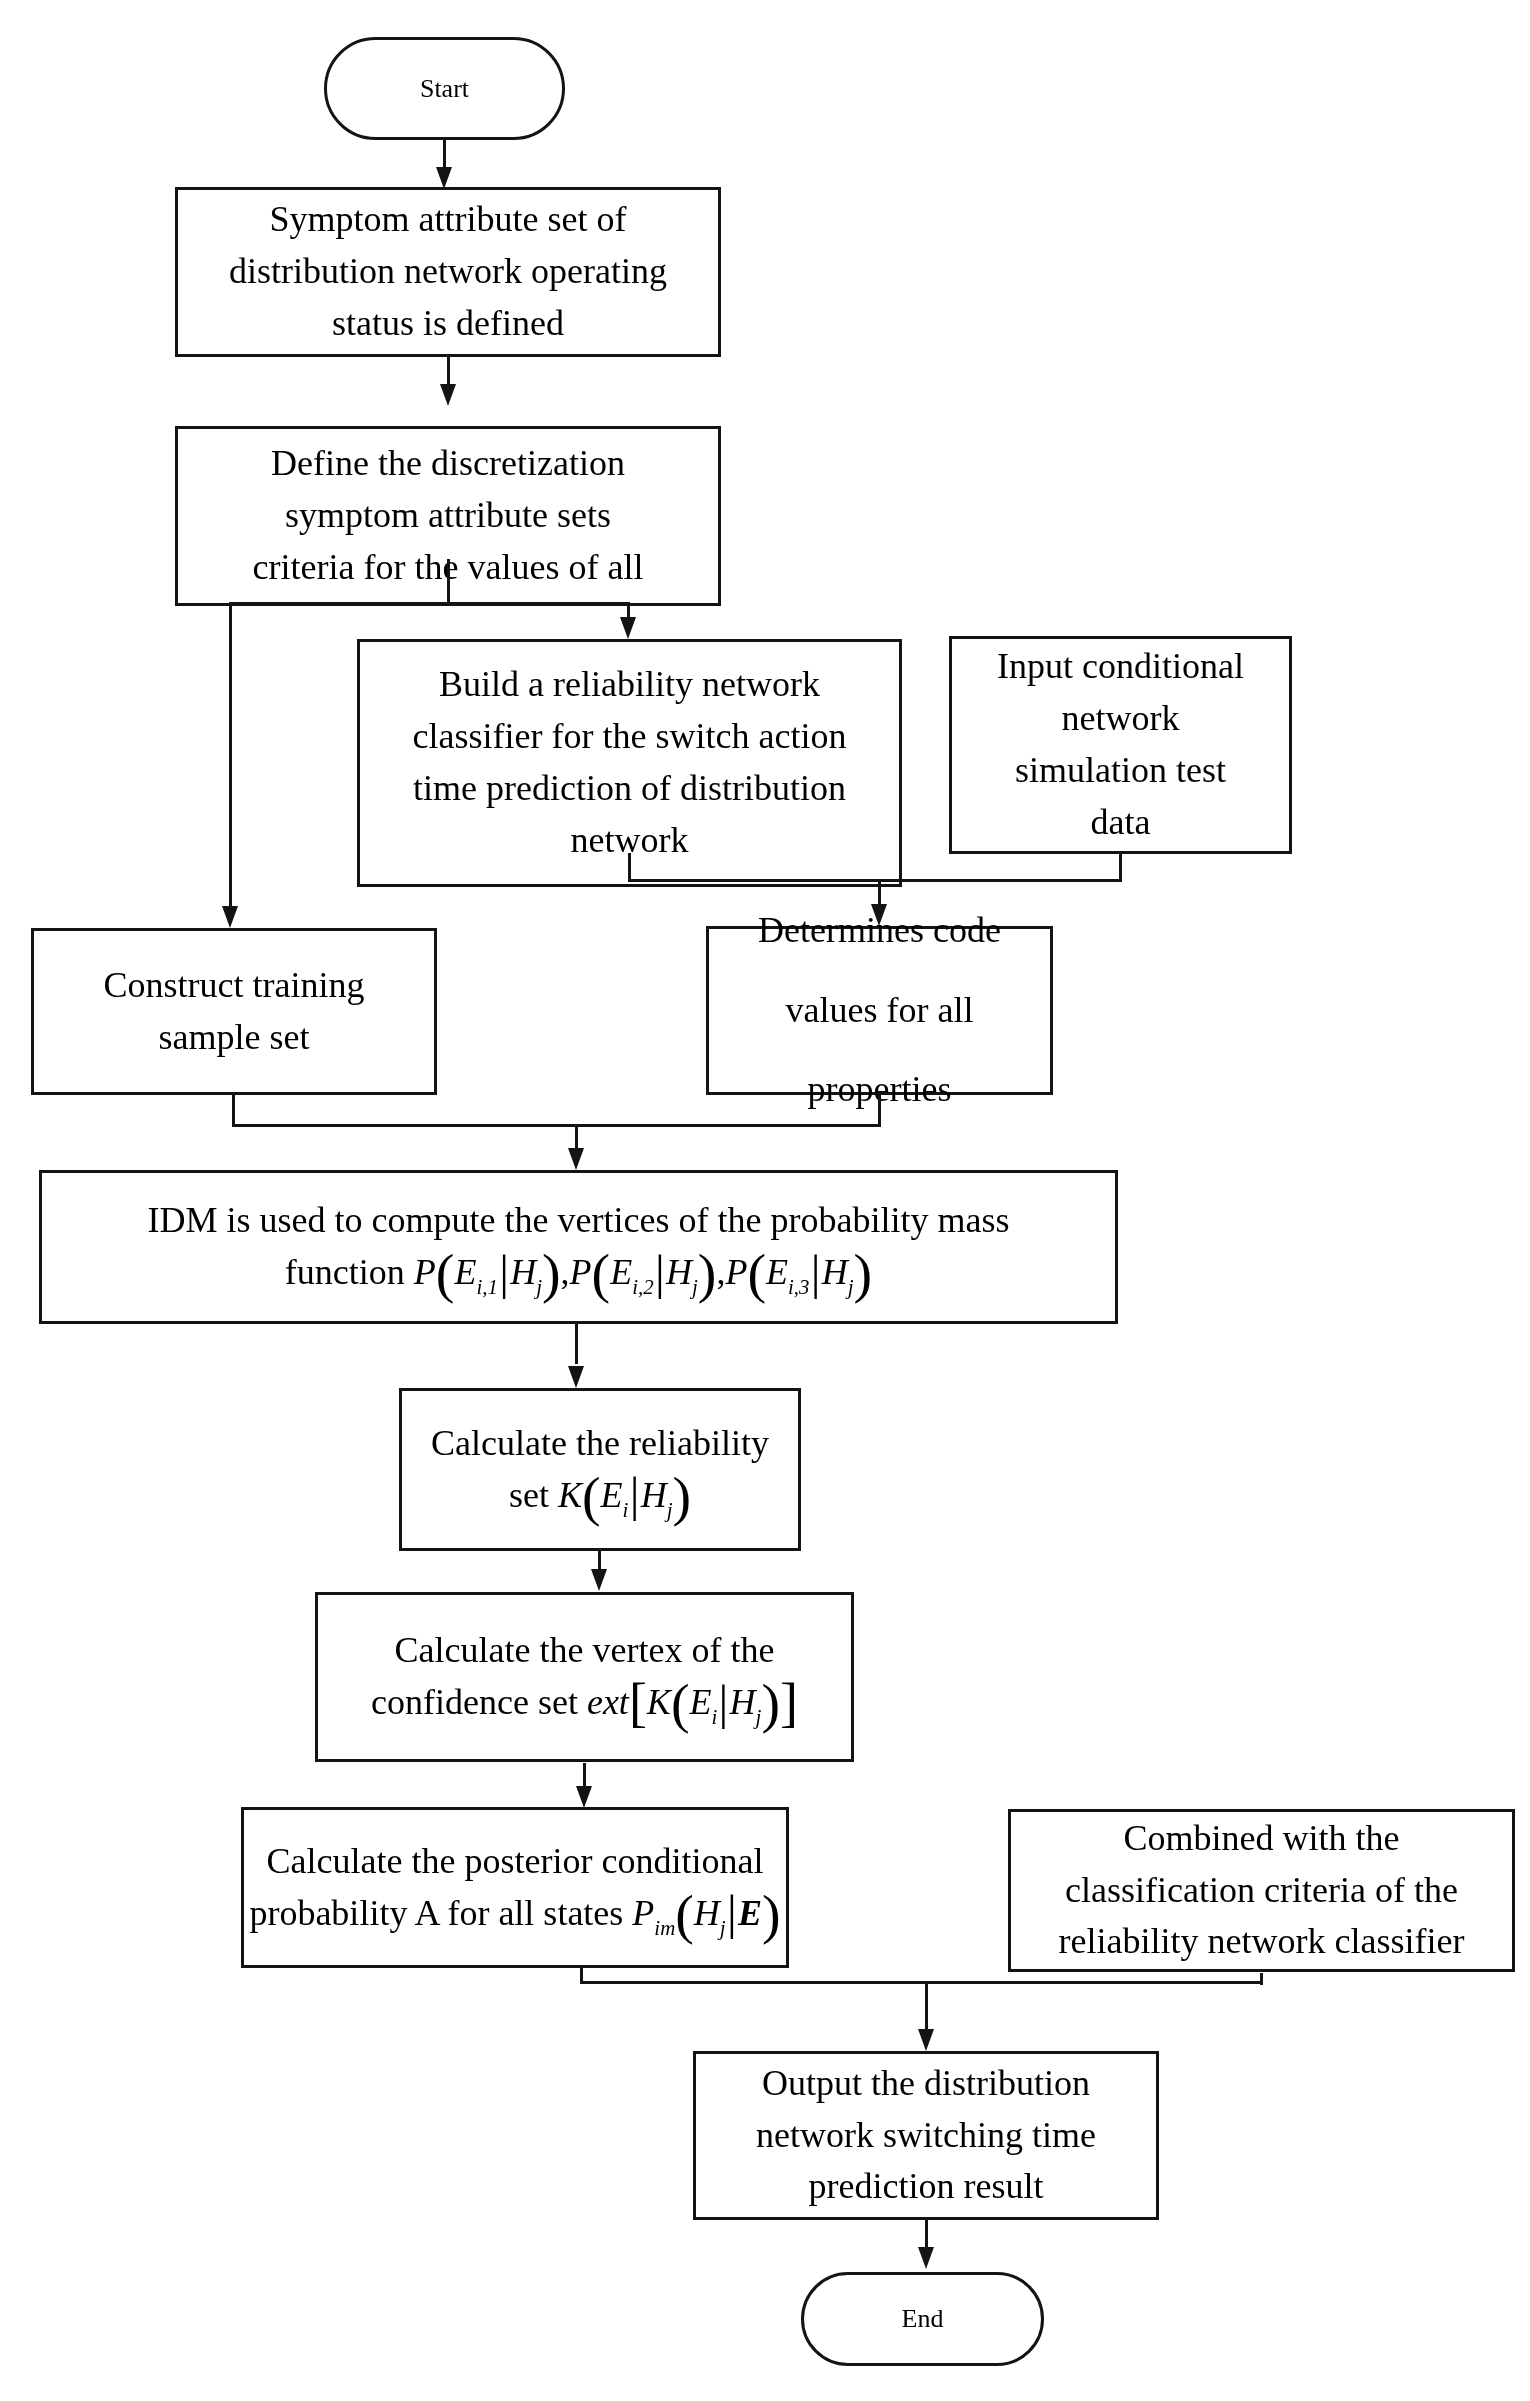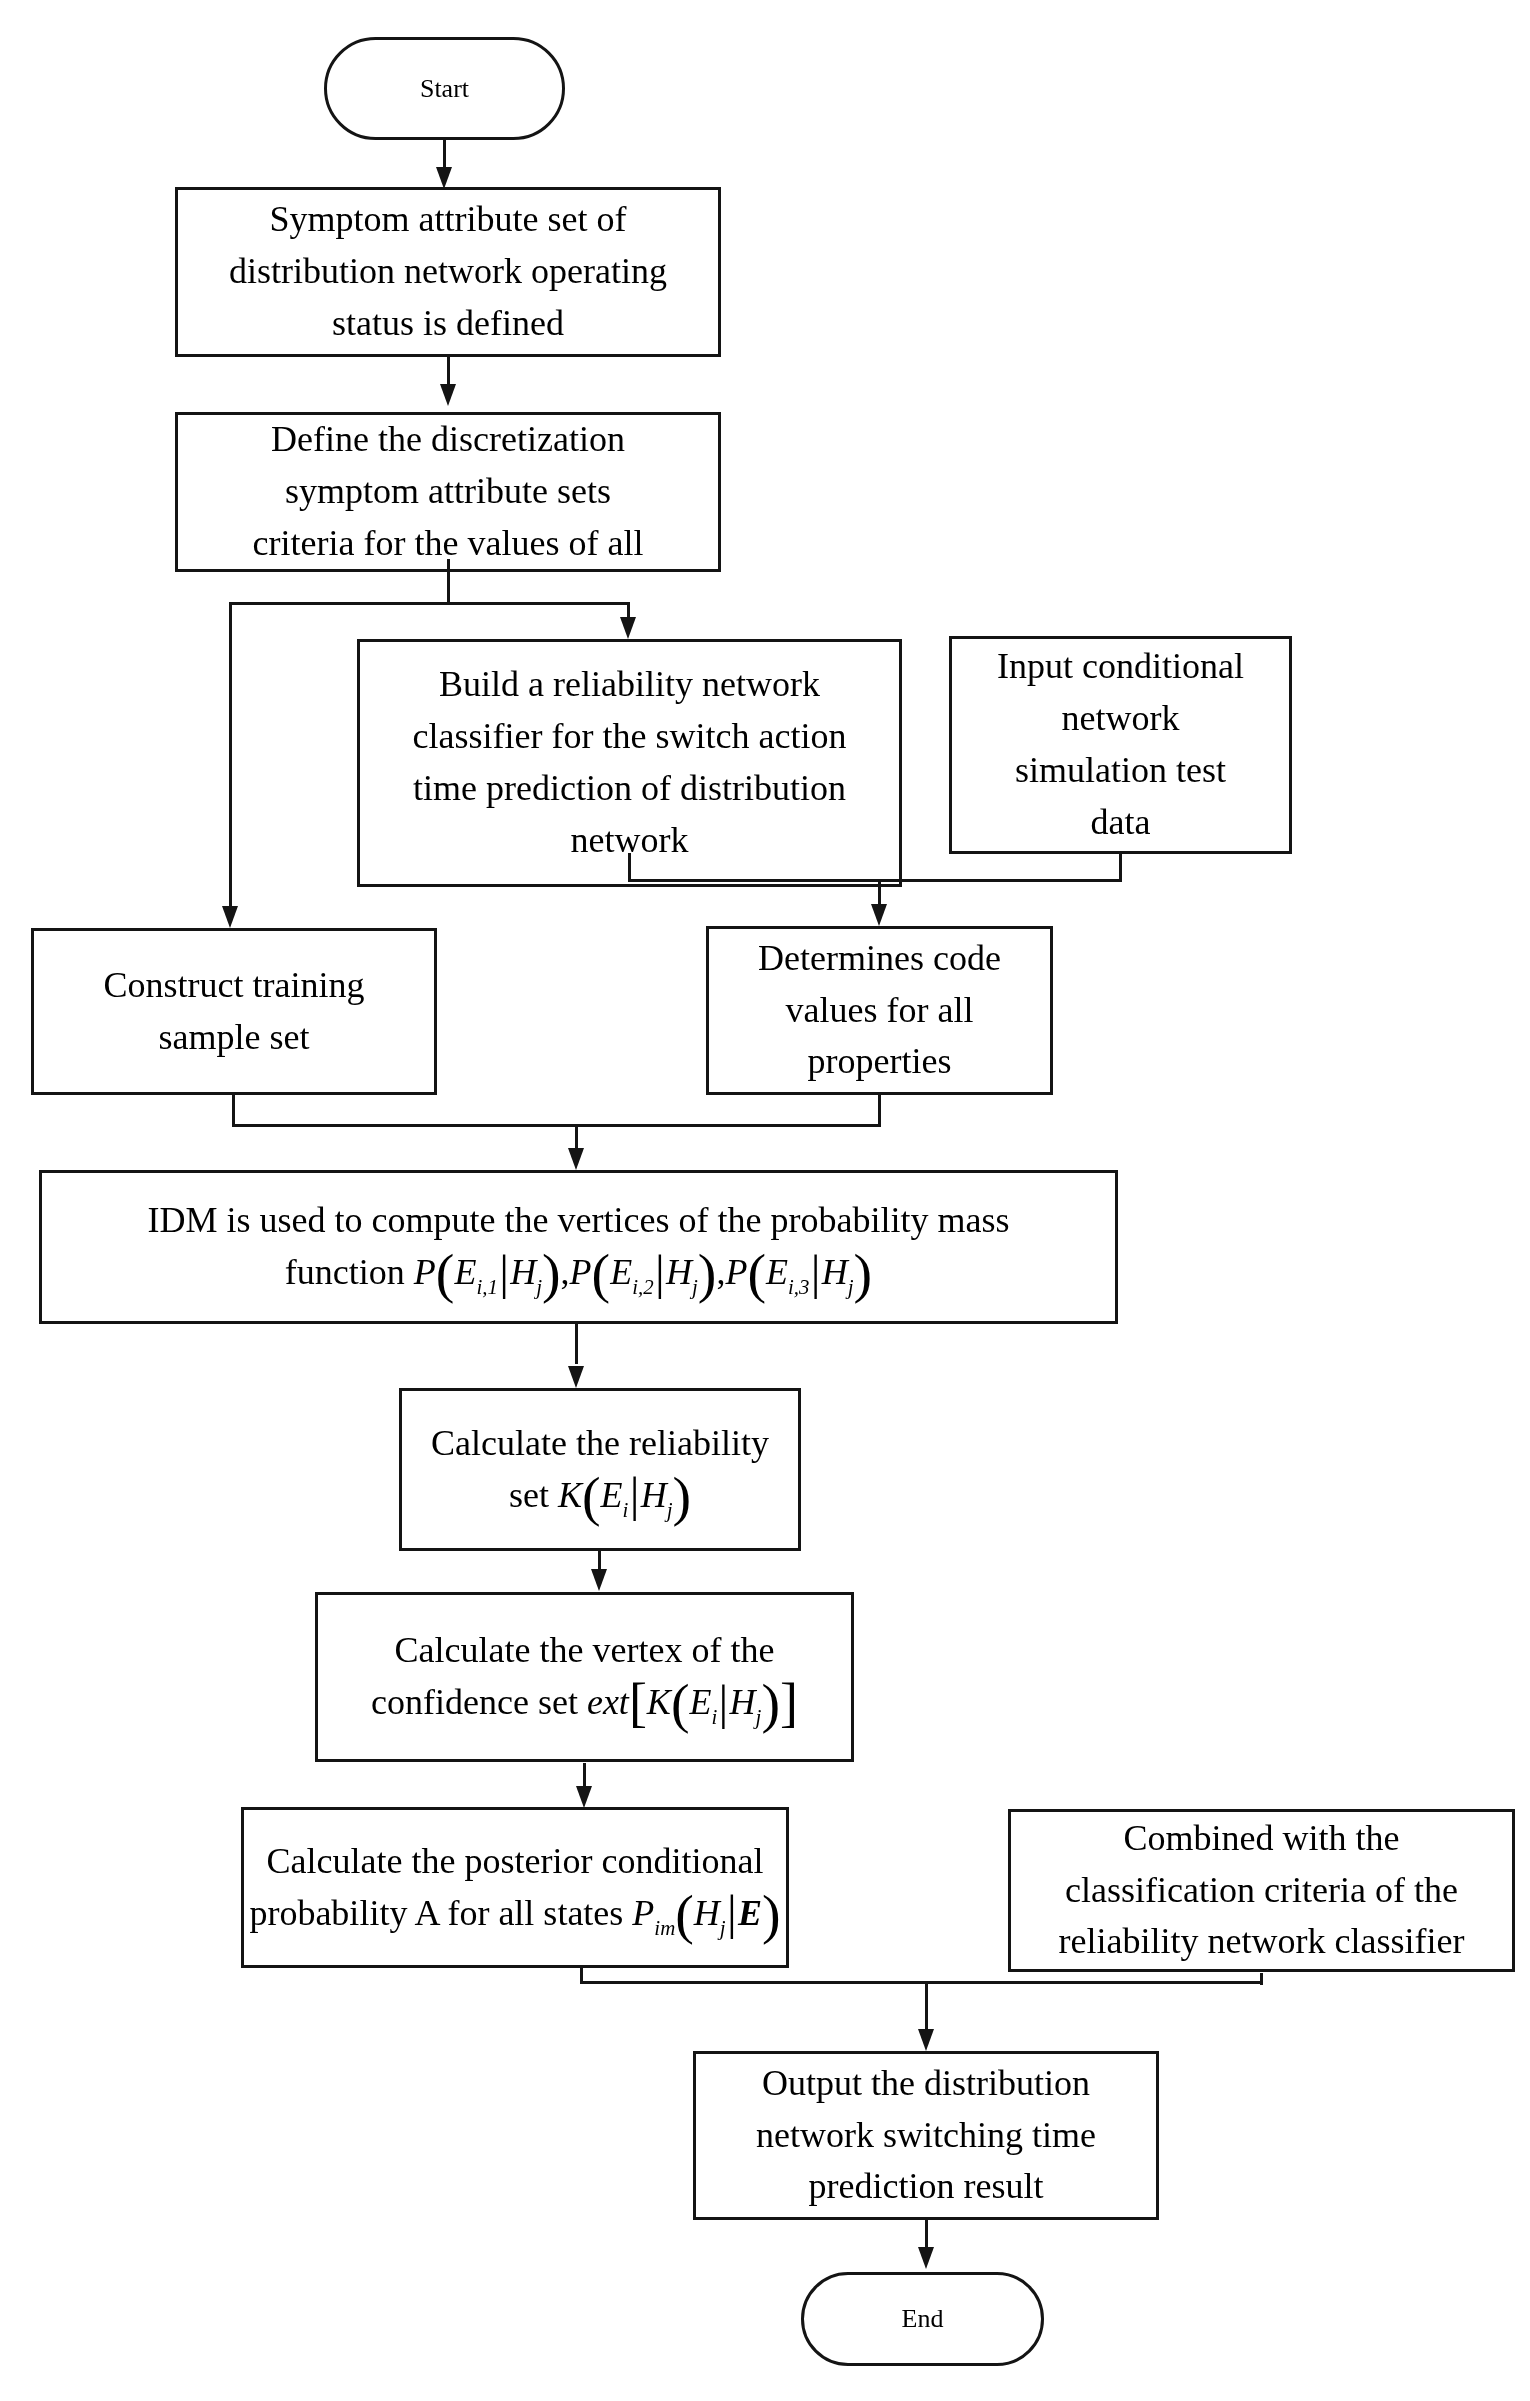--- a/index.html
+++ b/index.html
@@ -41,21 +41,21 @@
 
   <div class="node" style="left:175px;top:187px;width:546px;height:170px;">
     <div class="tline">Symptom attribute set of</div>
     <div class="tline">distribution network operating</div>
     <div class="tline">status is defined</div>
   </div>
 
   <div class="vline" style="left:447px;top:357px;height:29.5px;"></div>
   <div class="ah" style="left:440px;top:384px;"></div>
 
-  <div class="node" style="left:175px;top:412px;width:546px;height:160px;">
+  <div class="node" style="left:175px;top:426px;width:546px;height:180px;">
     <div class="tline">Define the discretization</div>
     <div class="tline">symptom attribute sets</div>
     <div class="tline">criteria for the values of all</div>
   </div>
 
   <div class="vline" style="left:447px;top:559px;height:46px;"></div>
   <div class="hline" style="left:229px;top:602px;width:401px;"></div>
   <div class="vline" style="left:229px;top:602px;height:306px;"></div>
   <div class="ah" style="left:222px;top:906px;"></div>
   <div class="vline" style="left:627px;top:602px;height:17.3px;"></div>
@@ -79,21 +79,21 @@
   <div class="vline" style="left:1119px;top:853px;height:28px;"></div>
   <div class="hline" style="left:628px;top:879px;width:494px;"></div>
   <div class="vline" style="left:878px;top:879px;height:28px;"></div>
   <div class="ah" style="left:871px;top:904px;"></div>
 
   <div class="node" style="left:31px;top:928px;width:406px;height:167px;font-family:Liberation Serif, serif;">
     <div class="tline">Construct training</div>
     <div class="tline">sample set</div>
   </div>
 
-  <div class="node" style="left:706px;top:926px;width:347px;height:169px;">
+  <div class="node" style="left:706px;top:926px;width:347px;height:169px;gap:28px;">
     <div class="tline">Determines code</div>
     <div class="tline">values for all</div>
     <div class="tline">properties</div>
   </div>
 
   <div class="vline" style="left:232px;top:1095px;height:31px;"></div>
   <div class="vline" style="left:878px;top:1095px;height:31px;"></div>
   <div class="hline" style="left:232px;top:1124px;width:649px;"></div>
   <div class="vline" style="left:575px;top:1124px;height:27px;"></div>
   <div class="ah" style="left:568px;top:1148px;"></div>

